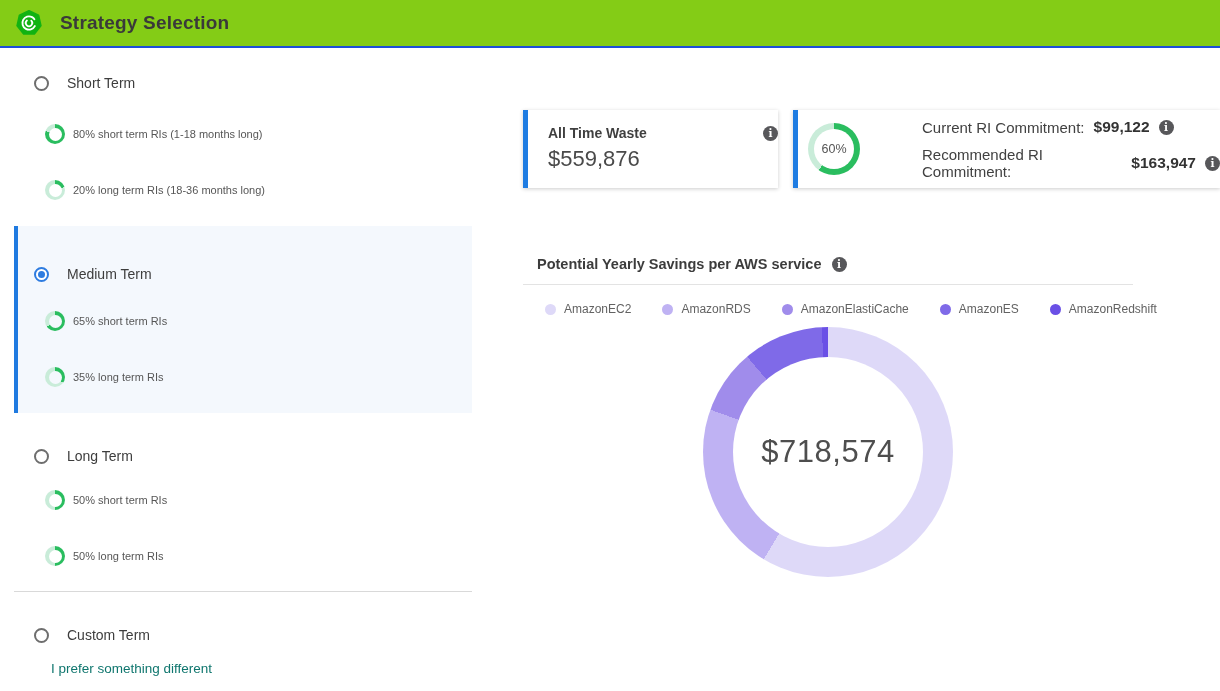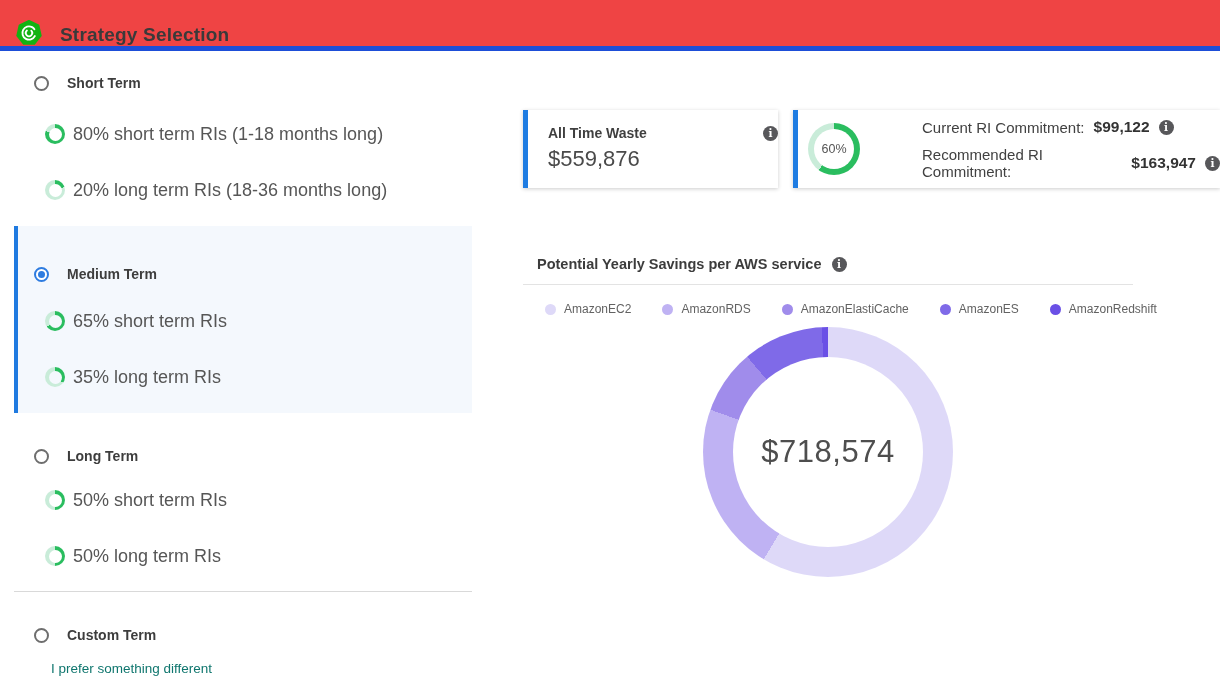--- a/index.html
+++ b/index.html
@@ -1,30 +1,30 @@
 <!DOCTYPE html>
 <html><head>
 <meta charset="utf-8">
 <style>
   html,body{margin:0;padding:0;background:#fff;}
   .page{position:relative;width:1220px;height:691px;background:#fff;overflow:hidden;
         font-family:"Liberation Sans","DejaVu Sans",sans-serif;}
 
   
-  .app-header{position:absolute;top:0;left:0;right:0;height:46px;border-bottom:5px solid #1d4ed8;
-              display:flex;align-items:flex-end;padding-left:16px;gap:18px;background:#ef4444;}
+  .app-header{position:absolute;top:0;left:0;right:0;height:46px;border-bottom:2px solid #1d4ed8;
+              display:flex;align-items:center;padding-left:16px;gap:18px;background:#84cc16;}
   .app-title{font-size:19px;font-weight:bold;color:#3a3a3a;letter-spacing:.2px;}
 
   
   .strategy-list{position:absolute;top:47px;left:14px;width:458px;}
   .strategy{box-sizing:border-box;}
   .strategy-head{display:flex;align-items:center;gap:18px;padding-left:20px;height:20px;cursor:pointer;}
-  .strategy-label{font-size:14px;font-weight:bold;color:#3d3d3d;}
+  .strategy-label{font-size:14px;font-weight:normal;color:#3d3d3d;}
   .option{display:flex;align-items:center;gap:8px;padding-left:31px;height:20px;}
-  .option-label{font-size:18px;color:#565656;}
+  .option-label{font-size:11px;color:#565656;}
   .strategy-desc{margin-top:16px;padding-left:37px;font-size:13.5px;color:#0f766e;}
 
   .s0 .strategy-head{margin-top:26px;}
   .s0 .option.o0{margin-top:31px;}
   .s0 .option.o1{margin-top:36px;}
 
   .strategy.active{margin-top:26px;background:#f4f8fd;border-left:4px solid #1f7ae0;
                    padding:30px 0 26px 0;}
   .strategy.active .strategy-head{margin-top:8px;padding-left:16px;}
   .strategy.active .option{padding-left:27px;}

